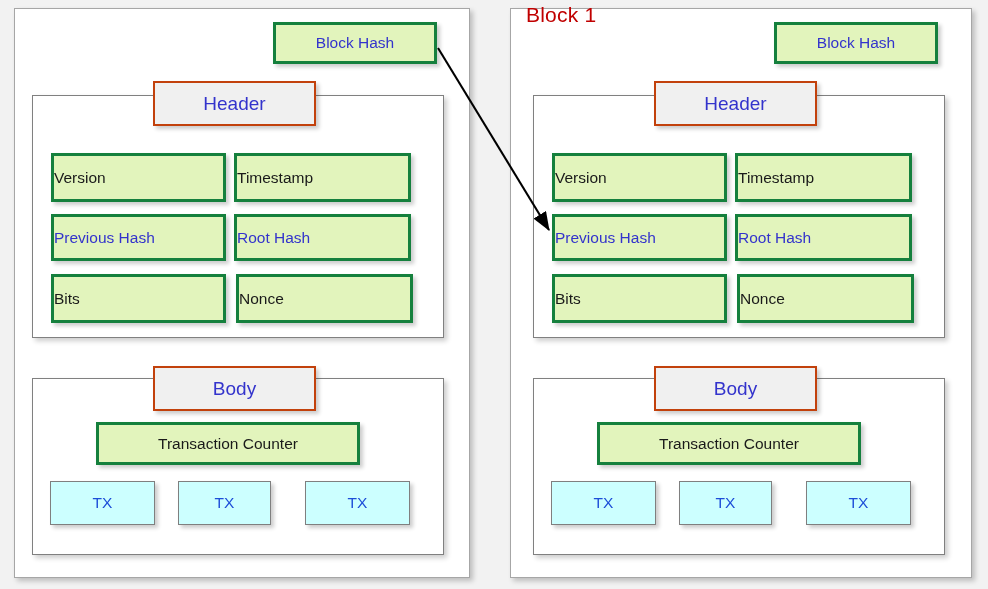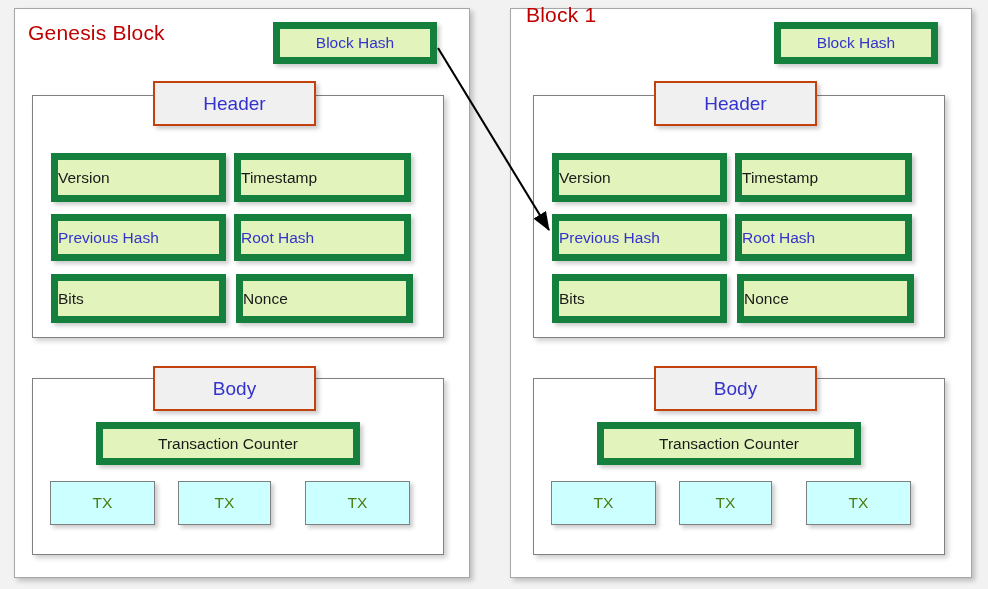--- a/index.html
+++ b/index.html
@@ -32,21 +32,21 @@
     font-size: 21px;
     letter-spacing: 0.2px;
     white-space: nowrap;
     line-height: 1;
   }
 
   
   .gbox {
     position: absolute;
     background: #e2f4bc;
-    border: 7px solid #15803d;
+    border: 3px solid #15803d;
     box-shadow: 3px 3px 4px rgba(0,0,0,0.20);
     box-sizing: border-box;
     display: flex;
     align-items: center;
     font-size: 15.5px;
     line-height: 1;
     color: #1a1a1a;
   }
   .gbox.left-text { justify-content: flex-start; padding-left: 0; }
   .gbox.center-text { justify-content: center; }
@@ -56,21 +56,21 @@
     position: absolute;
     background: #ccffff;
     border: 1px solid #7f7f7f;
     box-shadow: 3px 3px 4px rgba(0,0,0,0.20);
     box-sizing: border-box;
     display: flex;
     align-items: center;
     justify-content: center;
     font-size: 15.5px;
     line-height: 1;
-    color: #4d7c0f;
+    color: #1d4ed8;
   }
 
   
   .section-box {
     position: absolute;
     background: #ffffff;
     border: 1px solid #808080;
     box-shadow: 3px 3px 5px rgba(0,0,0,0.20);
     box-sizing: border-box;
   }
@@ -99,21 +99,20 @@
     pointer-events: none;
   }
 </style>
 </head>
 <body>
 
 <div id="canvas">
 
   <div class="block-panel" style="left:14px; top:8px; width:456px; height:570px;"></div>
 
-  <div class="block-title" style="left:28px; top:22px;">Genesis Block</div>
 
   <div class="gbox center-text blue" style="left:273px; top:22px; width:164px; height:42px;">Block Hash</div>
 
   <div class="section-box" style="left:32px; top:95px; width:412px; height:243px;"></div>
   <div class="section-label" style="left:153px; top:81px; width:163px; height:45px;">Header</div>
 
   <div class="gbox left-text" style="left:51px; top:153px; width:175px; height:49px;">Version</div>
   <div class="gbox left-text" style="left:234px; top:153px; width:177px; height:49px;">Timestamp</div>
 
   <div class="gbox left-text blue" style="left:51px; top:214px; width:175px; height:47px;">Previous Hash</div>

